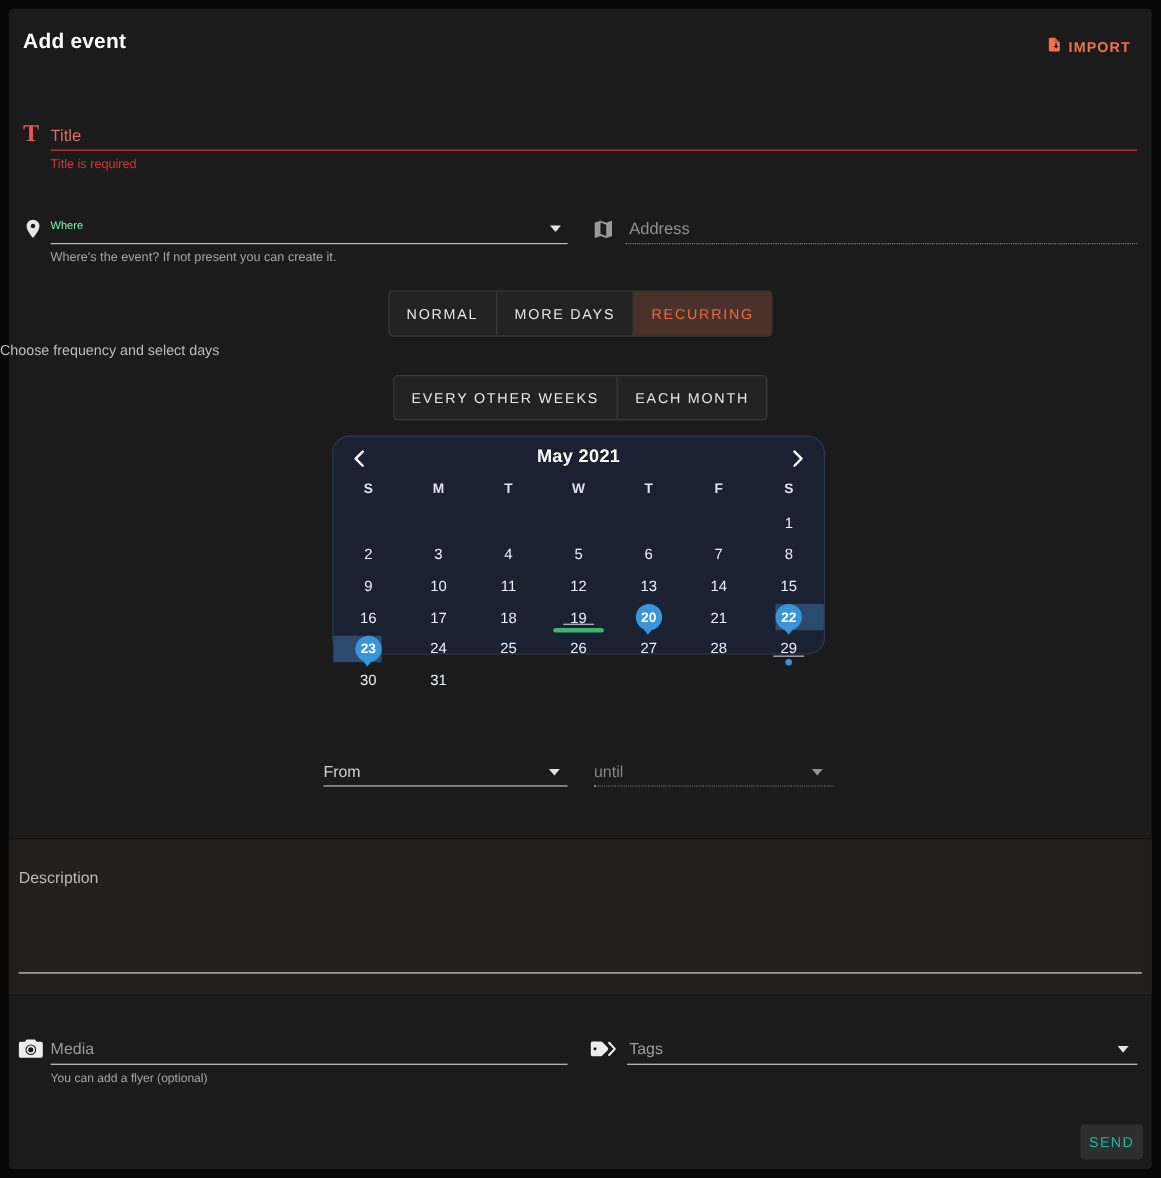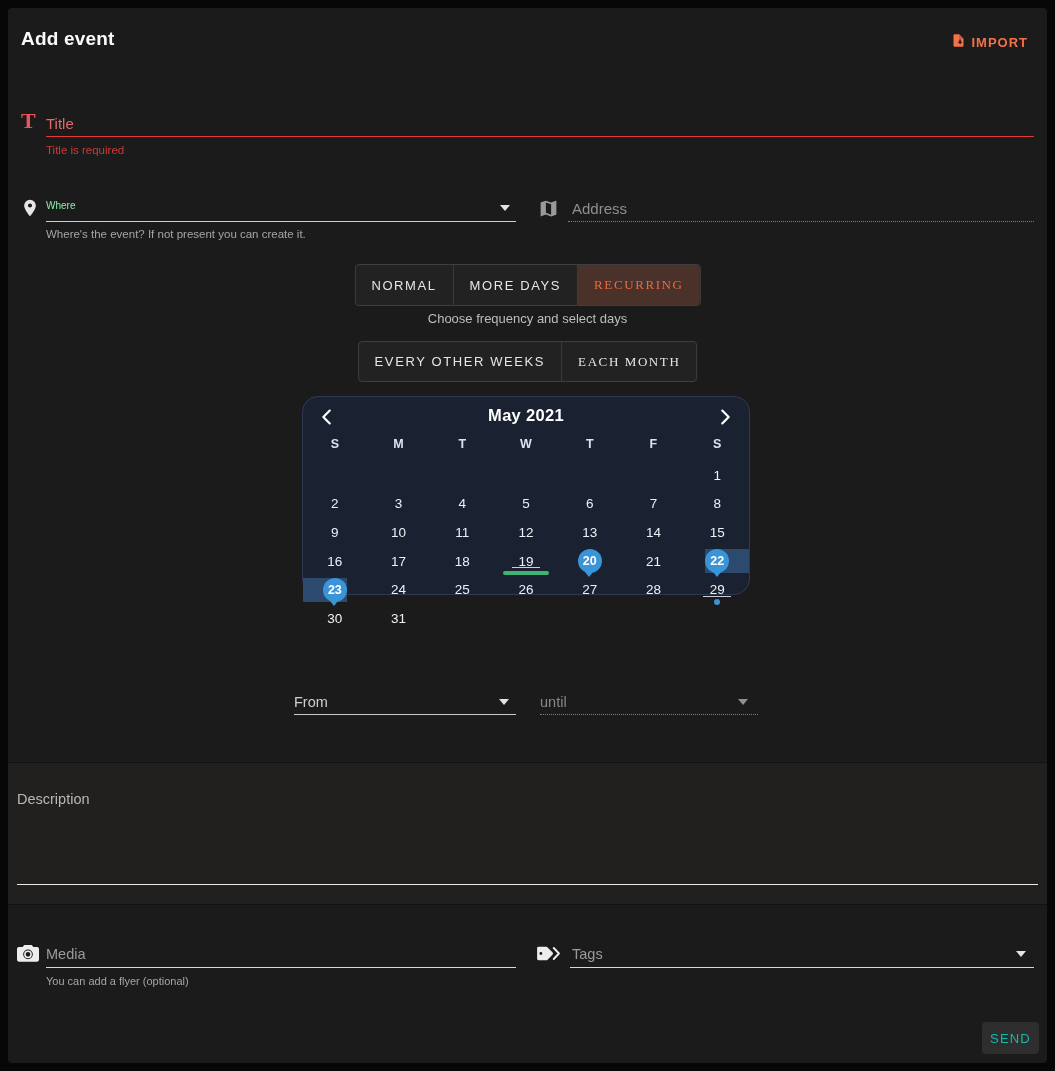--- a/index.html
+++ b/index.html
@@ -34,25 +34,25 @@
   .dd-arrow{width:0;height:0;border-left:5px solid transparent;border-right:5px solid transparent;
         border-top:6px solid #e3e3e3;}
   .dd-gray{border-top-color:#919191;}
 
   
   .seg-group{left:50%;transform:translateX(-50%);display:flex;border:1px solid #3e3e3e;
         border-radius:4px;overflow:hidden;box-sizing:border-box;background:#232222;}
   .seg-btn{background:none;border:none;border-right:1px solid #3e3e3e;color:#e6e6e6;
         font-size:13px;letter-spacing:1.6px;padding:0 16px;height:100%;cursor:pointer;
         font-family:inherit;white-space:nowrap;}
-  .seg-btn:last-child{border-right:none;font-family:Liberation Serif, serif;}
+  .seg-btn:last-child{border-right:none;}
   .seg-btn.selected{background:#4a322b;color:#ed693c;}
   .tabs-group{top:264px;height:42px;}
   .freq-group{top:341px;height:41px;}
-  .freq-caption{left:0;right:0;top:311px;text-align:center;font-size:13px;color:#bdbdbd;}
+  .freq-caption{left:0;right:0;top:311px;text-align:left;font-size:13px;color:#bdbdbd;}
 
   
   .calendar{left:302px;top:396px;width:448px;height:199px;box-sizing:border-box;
         background:#1a2130;border:1px solid #2f3a52;border-radius:16px;}
   .cal-nav{position:absolute;top:9px;width:24px;height:24px;cursor:pointer;background:none;border:none;padding:0;}
   .cal-prev{left:12px;}
   .cal-next{right:12px;}
   .cal-title{position:absolute;left:0;right:0;top:9px;text-align:center;font-size:16.5px;
         font-weight:700;color:#ffffff;letter-spacing:.3px;}
   .cal-weekdays{position:absolute;left:0;top:40px;width:100%;display:grid;

